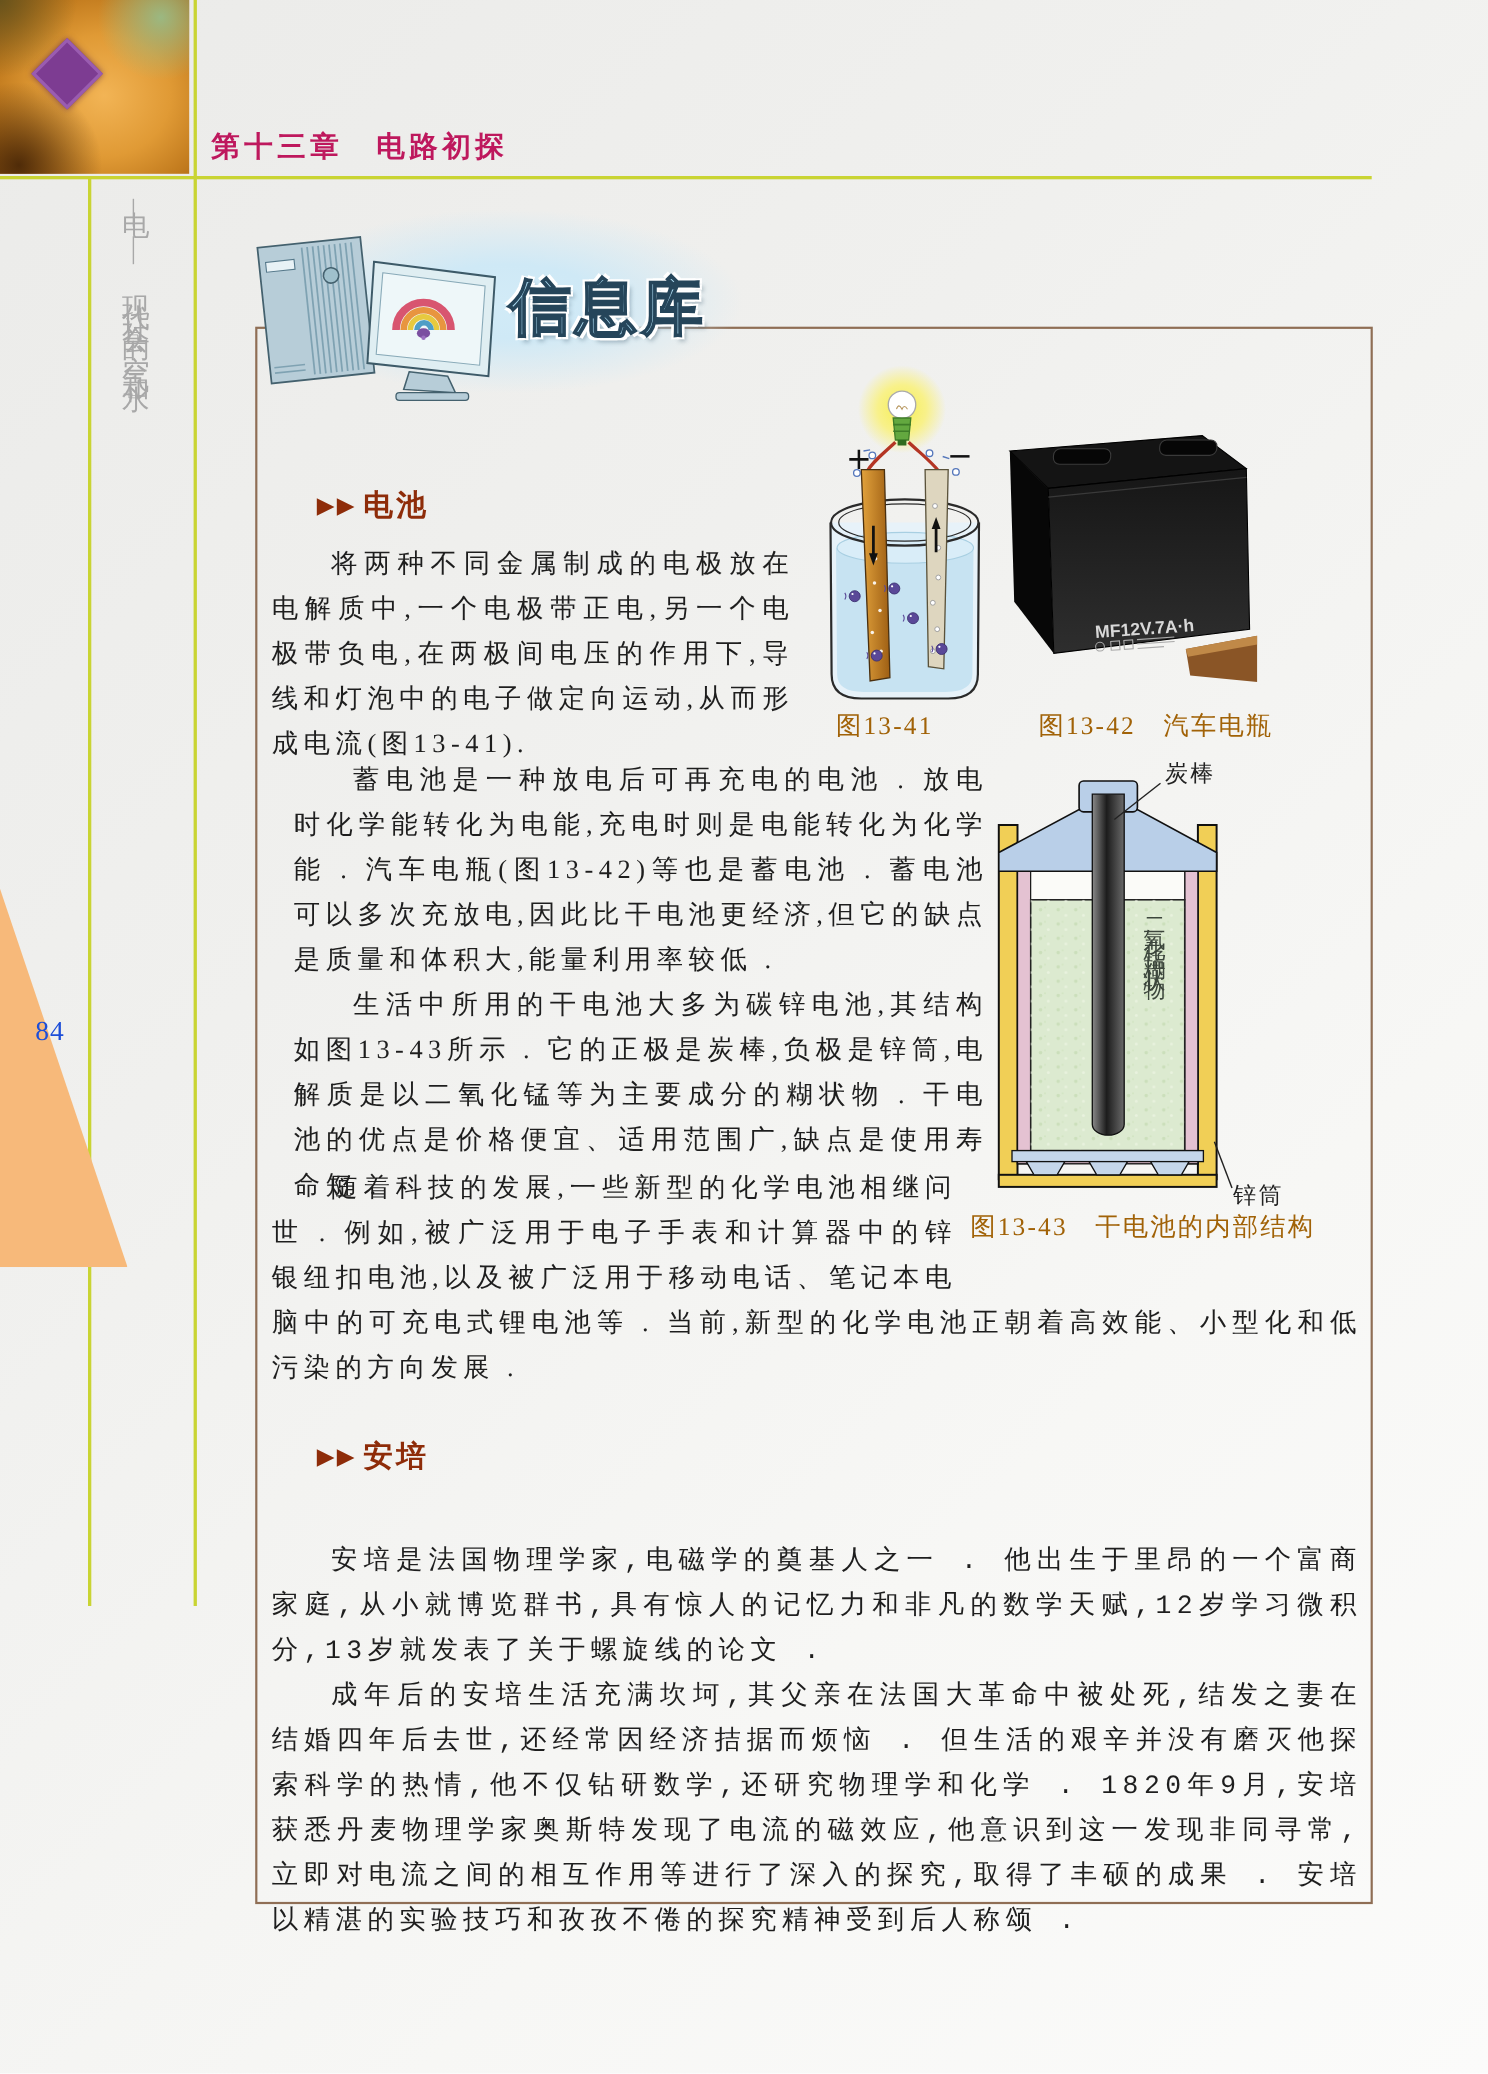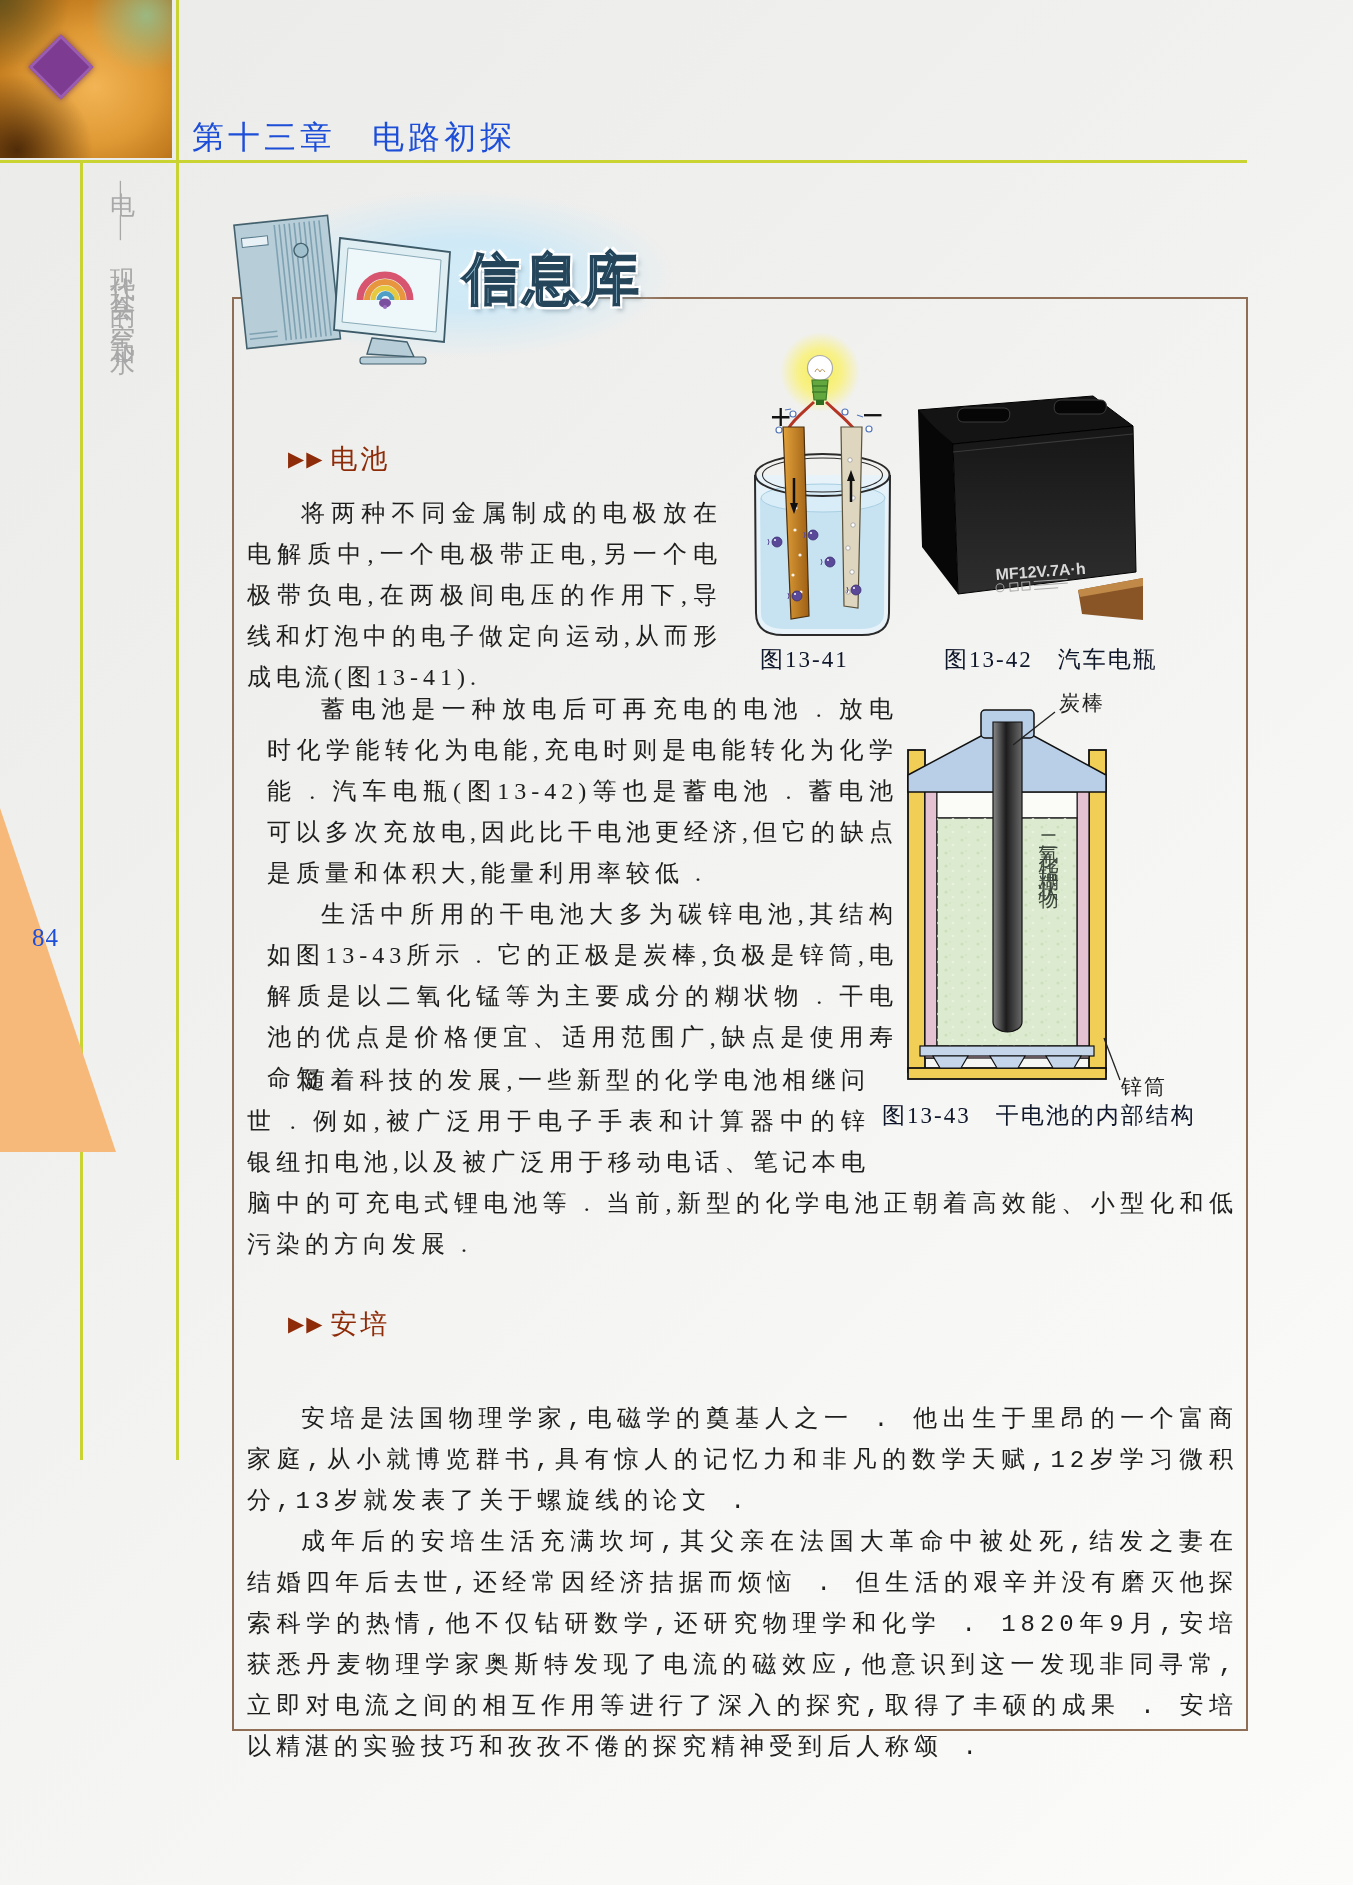--- a/index.html
+++ b/index.html
@@ -13,52 +13,52 @@
       radial-gradient(circle at 85% 10%, rgba(150,190,140,.9) 0%, rgba(150,190,140,0) 28%),
       radial-gradient(circle at 0% 0%, rgba(90,80,30,.8) 0%, rgba(90,80,30,0) 30%),
       radial-gradient(circle at 10% 95%, rgba(60,30,5,.85) 0%, rgba(60,30,5,0) 35%),
       radial-gradient(ellipse at 55% 55%, #f2b455 0%, #e09a35 45%, #c27b1e 75%, #a05f12 100%);}
   .chip{position:absolute;left:38px;top:44px;width:40px;height:40px;transform:rotate(45deg);
     background:#7d3c92;border:3px solid #9a5cb0;box-shadow:0 0 6px rgba(60,10,80,.6);}
   
   .hline{left:0;top:160px;width:1247px;height:3px;background:#c9d433;}
   .vline-r{left:176px;top:0;width:3px;height:1460px;background:#c9d433;}
   .vline-l{left:80px;top:161px;width:3px;height:1299px;background:#c9d433;}
-  .chapter{left:192px;top:116px;font-size:32px;font-weight:normal;color:#1d4ed8;letter-spacing:4px;}
+  .chapter{left:192px;top:116px;font-size:26px;font-weight:bold;color:#be185d;letter-spacing:4px;}
   .sidebar{left:106px;top:172px;height:480px;writing-mode:vertical-rl;
     font-size:25px;color:#a8a8a8;letter-spacing:9px;}
   .wedge{left:0;top:808px;width:116px;height:344px;background:#f7b97a;
     clip-path:polygon(0 0,100% 100%,0 100%);}
   .pagenum{left:32px;top:924px;font-size:25px;color:#1d4ed8;letter-spacing:1px;}
   
   .contentbox{left:232px;top:297px;width:1012px;height:1430px;border:2px solid #8f6e55;}
   
   .logo-glow{left:245px;top:190px;width:430px;height:168px;
     background:radial-gradient(closest-side,#d2ebf7 0%,#cfe9f6 40%,rgba(207,233,246,0) 100%);}
   .logo-text{left:415px;top:248px;font-size:56px;font-weight:bold;line-height:62px;
     font-family:"Liberation Sans","DejaVu Sans",sans-serif;
     color:#aedcf2;-webkit-text-stroke:1.6px #25455a;letter-spacing:4px;
     text-shadow:3px 3px 0 #ffffff,-3px 3px 0 #ffffff,3px -3px 0 #ffffff,-3px -3px 0 #ffffff,4px 5px 4px rgba(40,70,90,.35);margin-left:48px;}
   
-  .sec-head{font-size:27px;font-weight:normal;color:#8e2c09;letter-spacing:3px;}
+  .sec-head{font-size:27px;font-weight:bold;color:#8e2c09;letter-spacing:3px;}
   .sec-head .marker{font-size:21px;letter-spacing:2px;margin-right:6px;
      font-family:"DejaVu Sans",sans-serif;position:relative;top:-2px;}
   .h1{left:288px;top:441px;}
   .h2{left:288px;top:1306px;}
   
   .body{font-size:24px;line-height:41px;letter-spacing:5px;color:#1e1e1e;
         text-align:justify;}
   .body p{margin:0;text-indent:54px;}
   .p1{left:247px;top:483px;width:475px;margin-top:10px;}
   .flow23{left:247px;top:689px;width:631px;margin-left:20px;}
   .p4wrap{left:247px;top:1060px;width:991px;}
   .p4spacer{float:right;width:368px;height:84px;}
   .flowA{left:247px;top:1399px;width:991px;font-family:Liberation Mono, monospace;}
   
-  .cap{font-size:23px;color:#0f172a;letter-spacing:2px;}
+  .cap{font-size:23px;color:#a16207;letter-spacing:2px;}
   .cap41{left:760px;top:644px;width:130px;}
   .cap42{left:944px;top:644px;}
   .cap43{left:882px;top:1100px;}
   
   .fig41{left:735px;top:330px;}
   .fig42{left:898px;top:382px;}
   .fig43{left:878px;top:680px;}
   .computer{left:222px;top:210px;}
   .paste-label{left:1036px;top:820px;height:230px;writing-mode:vertical-rl;
      font-size:20px;letter-spacing:9px;color:#3c463c;}

